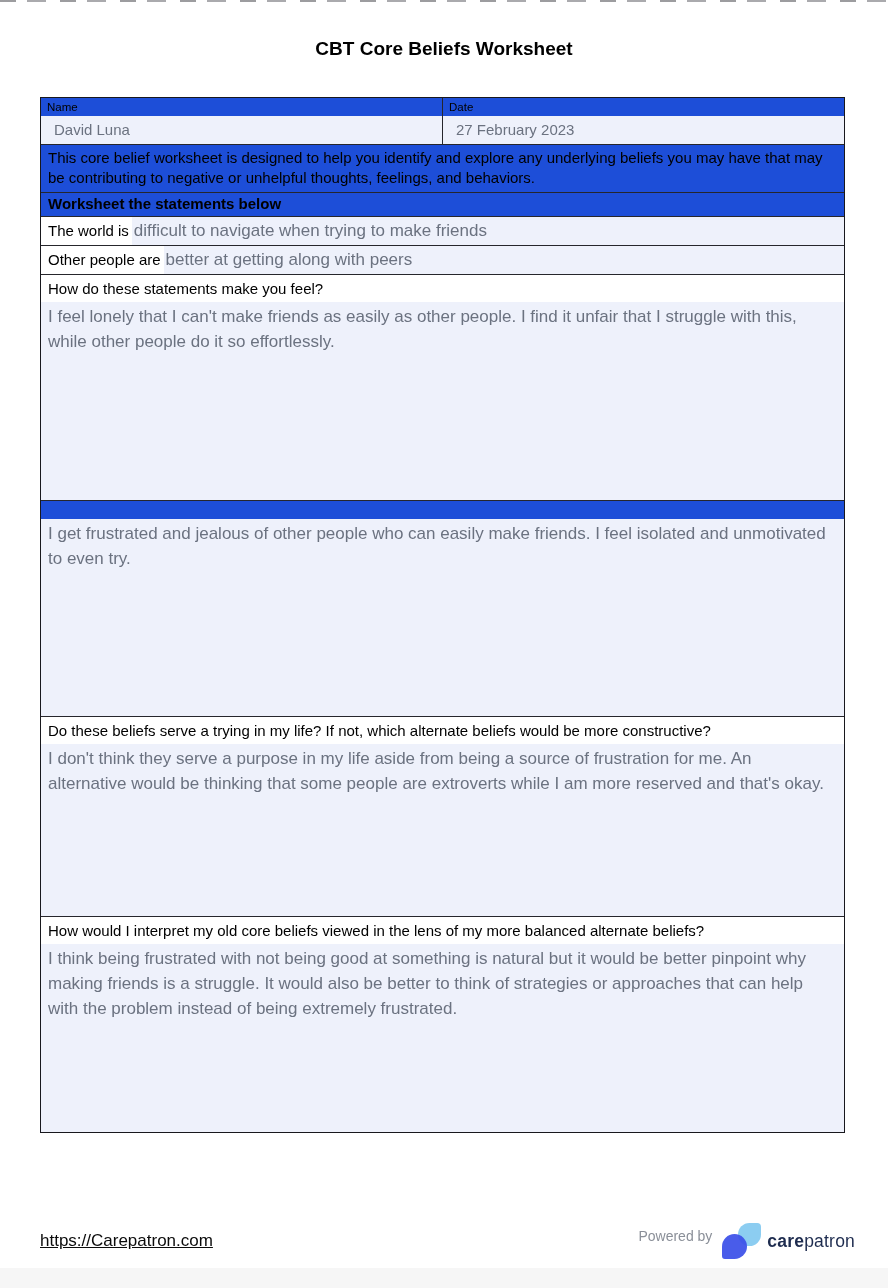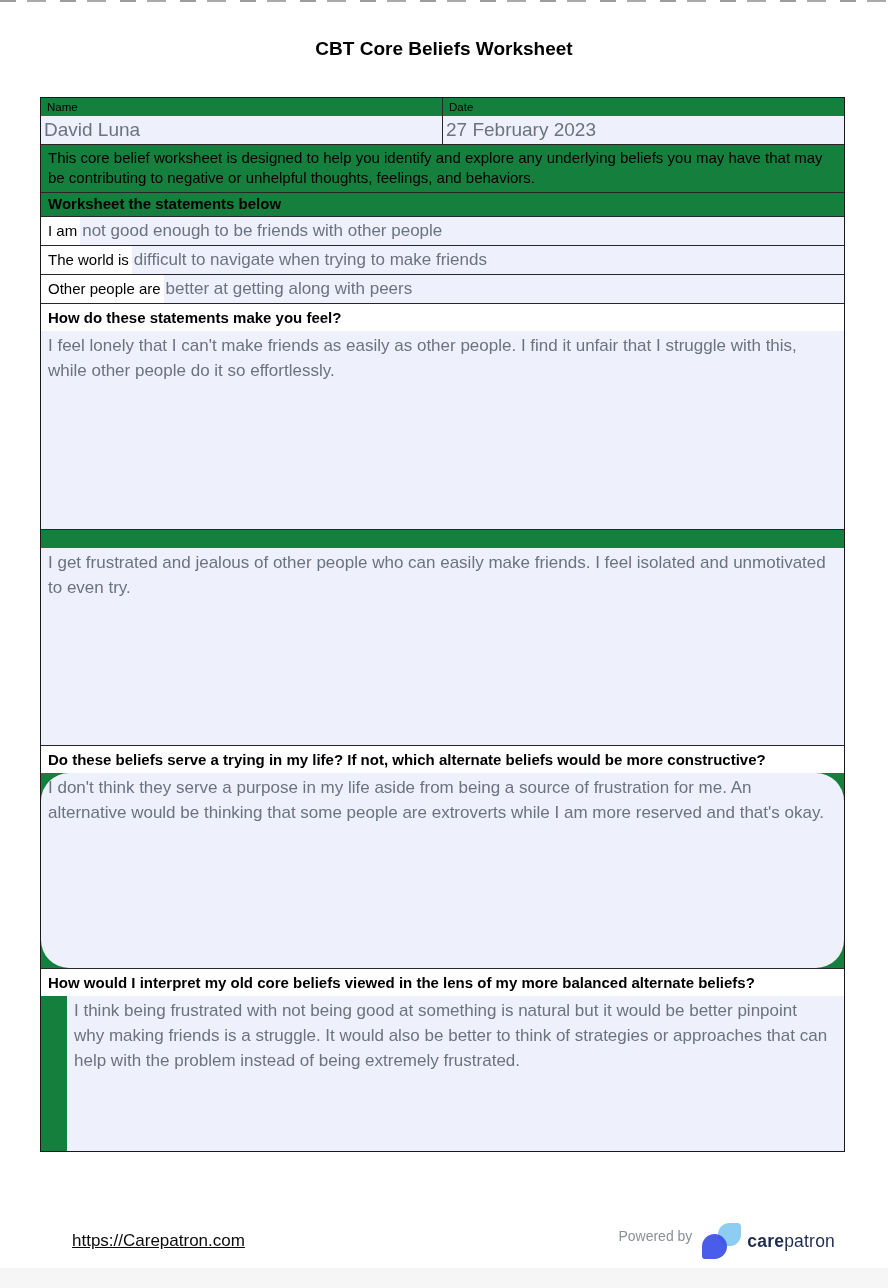--- a/index.html
+++ b/index.html
@@ -26,34 +26,34 @@
     opacity: .5;
   }
   .title {
     position: absolute; top: 38px; left: 0; width: 100%;
     margin: 0; text-align: center;
     font-size: 19px; font-weight: 700; color: #000;
   }
   .sheet {
     position: absolute; left: 40px; top: 97px; width: 805px;
     border: 1.5px solid #18181d;
-    background: #15803d;
+    background: #1d4ed8;
   }
   .sheet > div { border-top: 1px solid var(--border); }
   .sheet > div:first-child { border-top: none; }
 
   
   .row-namedate { display: flex; height: 46px; }
   .cell { flex: 1; display: flex; flex-direction: column; min-width: 0; }
   .cell-name { border-right: 1px solid var(--border); }
   .field-label { font-size: 11.5px; line-height: 14px; padding: 2px 0 0 6px; color: #000; }
   .field-value {
     flex: 1; margin-top: 2px;
     background: var(--lav); color: var(--gray);
-    font-size: 19px; line-height: 28px; padding-left: 3px;
+    font-size: 15px; line-height: 28px; padding-left: 13px;
     white-space: nowrap; overflow: hidden;
   }
 
   .row-desc {
     padding: 3px 10px 4px 7px;
     font-size: 15px; line-height: 20px; color: #000;
     min-height: 44px;
   }
   .row-subhead {
     font-size: 15px; font-weight: 700;
@@ -66,37 +66,37 @@
     font-size: 15px; line-height: 28px;
     padding: 0 3px 0 7px; white-space: nowrap;
   }
   .statement-fill {
     flex: 1; background: var(--lav); color: var(--gray);
     font-size: 17px; line-height: 28px; padding-left: 2px;
     white-space: nowrap; overflow: hidden;
   }
 
   .q-header {
-    font-size: 15px; font-weight: 700; color: #000;
+    font-size: 15px; font-weight: 400; color: #000;
     padding: 3px 9px 3px 7px; line-height: 21px; background: #fff;
   }
   .q-answer {
     background: var(--lav); color: var(--gray);
     font-size: 17px; line-height: 25px;
     padding: 2px 14px 4px 7px;
   }
   .qa-0 { height: 198px; }
   .qa-1 { height: 197px; margin-top: 18px; }
-  .qa-2 { height: 195px; border-radius: 28px; }
-  .qa-3 { height: 155px; margin-left: 26px; }
+  .qa-2 { height: 172px; }
+  .qa-3 { height: 188px; }
 
   
   .footer {
-    position: absolute; left: 40px; right: 53px; top: 1218px; height: 46px;
-    display: flex; justify-content: space-between; align-items: center; margin-left: 32px;
+    position: absolute; left: 40px; right: 33px; top: 1218px; height: 46px;
+    display: flex; justify-content: space-between; align-items: center;
   }
   .footer-link {
     font-size: 17px; color: #0b0b0b; text-decoration: underline; cursor: pointer;
   }
   .powered { display: flex; align-items: center; }
   .powered-label {
     font-size: 14px; color: #8a8f98; margin-right: 10px; margin-bottom: 10px;
   }
   .logo-mark { position: relative; width: 40px; height: 37px; margin-right: 5px; }
   .bubble-light {
@@ -133,24 +133,20 @@
     <div class="cell">
       <div class="field-label">Date</div>
       <div class="field-value">27 February 2023</div>
     </div>
   </div>
 
   <div class="row-desc">This core belief worksheet is designed to help you identify and explore any underlying beliefs you may have that may be contributing to negative or unhelpful thoughts, feelings, and behaviors.</div>
 
   <div class="row-subhead">Worksheet the statements below</div>
 
-  <div class="row-statement">
-    <div class="statement-prompt">I am</div>
-    <div class="statement-fill">not good enough to be friends with other people</div>
-  </div>
 
   <div class="row-statement">
     <div class="statement-prompt">The world is</div>
     <div class="statement-fill">difficult to navigate when trying to make friends</div>
   </div>
 
   <div class="row-statement">
     <div class="statement-prompt">Other people are</div>
     <div class="statement-fill">better at getting along with peers</div>
   </div>

